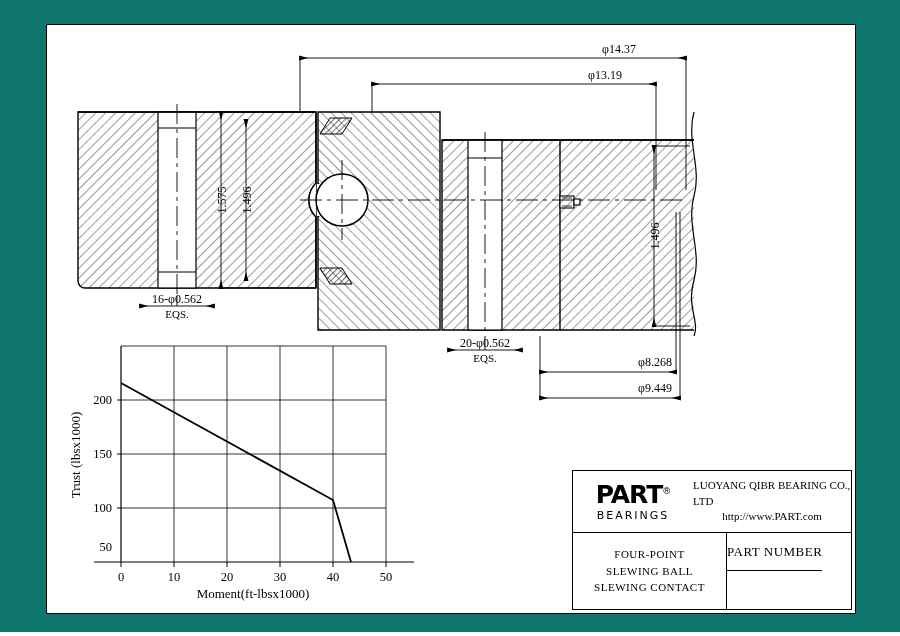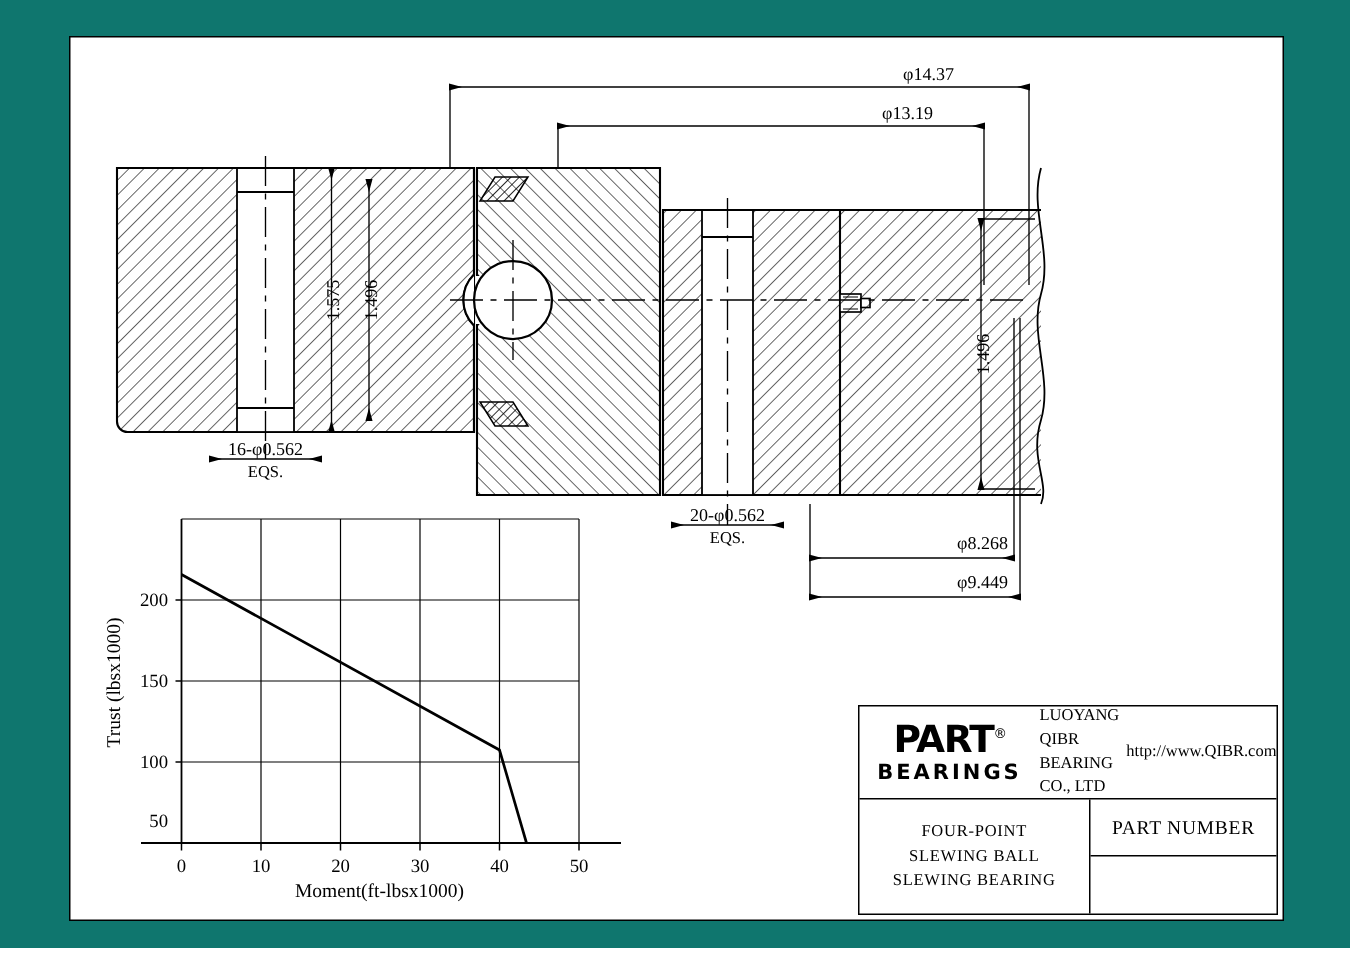--- a/index.html
+++ b/index.html
@@ -5,25 +5,25 @@
   html,body{margin:0;padding:0;background:#ffffff;}
   body{width:900px;height:636px;font-family:"Liberation Serif",serif;color:#000;}
   #sheet{position:relative;width:900px;height:632px;overflow:hidden;background:#0f766e;}
   .frame{position:absolute;left:46px;top:24px;width:808px;height:588px;border:1.5px solid #000;background:#fff;}
   .svgwrap{position:absolute;left:0;top:0;width:900px;height:636px;}
   .tblock{position:absolute;left:572px;top:470px;width:280px;height:140px;border:1.5px solid #000;background:#fff;box-sizing:border-box;}
   .tb-top{height:62px;border-bottom:1.5px solid #000;display:flex;align-items:center;box-sizing:border-box;}
   .tb-logo{width:120px;display:flex;flex-direction:column;align-items:center;justify-content:center;}
   .logo-main{font-family:"DejaVu Sans",sans-serif;font-weight:bold;font-size:25px;letter-spacing:-1px;line-height:1;position:relative;}
   .logo-reg{font-size:9px;vertical-align:super;font-weight:normal;}
-  .logo-sub{font-family:"DejaVu Sans",sans-serif;font-size:14px;letter-spacing:2px;margin-top:2px;font-weight:bold;}
-  .tb-co{flex:1;display:flex;flex-direction:row;align-items:center;justify-content:center;font-size:11px;line-height:1.45;}
+  .logo-sub{font-family:"DejaVu Sans",sans-serif;font-size:11px;letter-spacing:2px;margin-top:2px;font-weight:normal;}
+  .tb-co{flex:1;display:flex;flex-direction:column;align-items:center;justify-content:center;font-size:11px;line-height:1.45;}
   .tb-bottom{height:76px;display:flex;box-sizing:border-box;}
   .tb-name{width:154px;border-right:1.5px solid #000;display:flex;flex-direction:column;align-items:center;justify-content:center;font-size:11px;line-height:1.5;letter-spacing:.5px;box-sizing:border-box;}
-  .tb-part{flex:1;display:flex;flex-direction:column;box-sizing:border-box;}
+  .tb-part{flex:1;display:flex;box-sizing:border-box;}
   .tb-part-label{height:38px;display:flex;align-items:center;justify-content:center;font-size:13px;letter-spacing:.5px;border-bottom:1.5px solid #000;box-sizing:border-box;}
   .tb-part-val{flex:1;display:flex;align-items:center;justify-content:center;font-size:13px;letter-spacing:.5px;}
   text{font-family:"Liberation Serif",serif;}
 </style>
 </head>
 <body>
 
 <div id="sheet">
 
   <div class="frame"></div>
@@ -198,28 +198,28 @@
   </svg>
 
   <div class="tblock">
     <div class="tb-top">
       <div class="tb-logo">
         <div class="logo-main"><span>PART</span><span class="logo-reg">®</span></div>
         <div class="logo-sub">BEARINGS</div>
       </div>
       <div class="tb-co">
         <div>LUOYANG QIBR BEARING CO., LTD</div>
-        <div>http://www.QIBR.com</div>
+        <div>http://www.PART.com</div>
       </div>
     </div>
     <div class="tb-bottom">
       <div class="tb-name">
         <div>FOUR-POINT</div>
         <div>SLEWING BALL</div>
-        <div>SLEWING BEARING</div>
+        <div>SLEWING CONTACT</div>
       </div>
       <div class="tb-part">
         <div class="tb-part-label">PART  NUMBER</div>
       </div>
     </div>
   </div>
 
 </div>
 
 </body></html>

